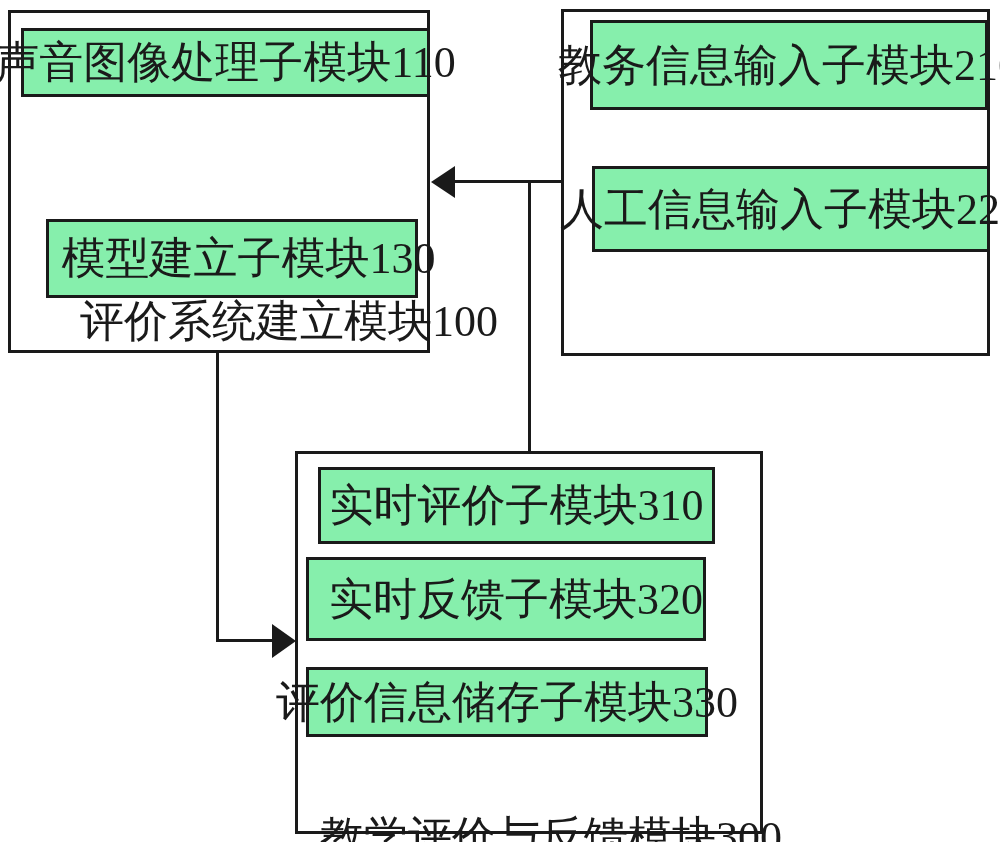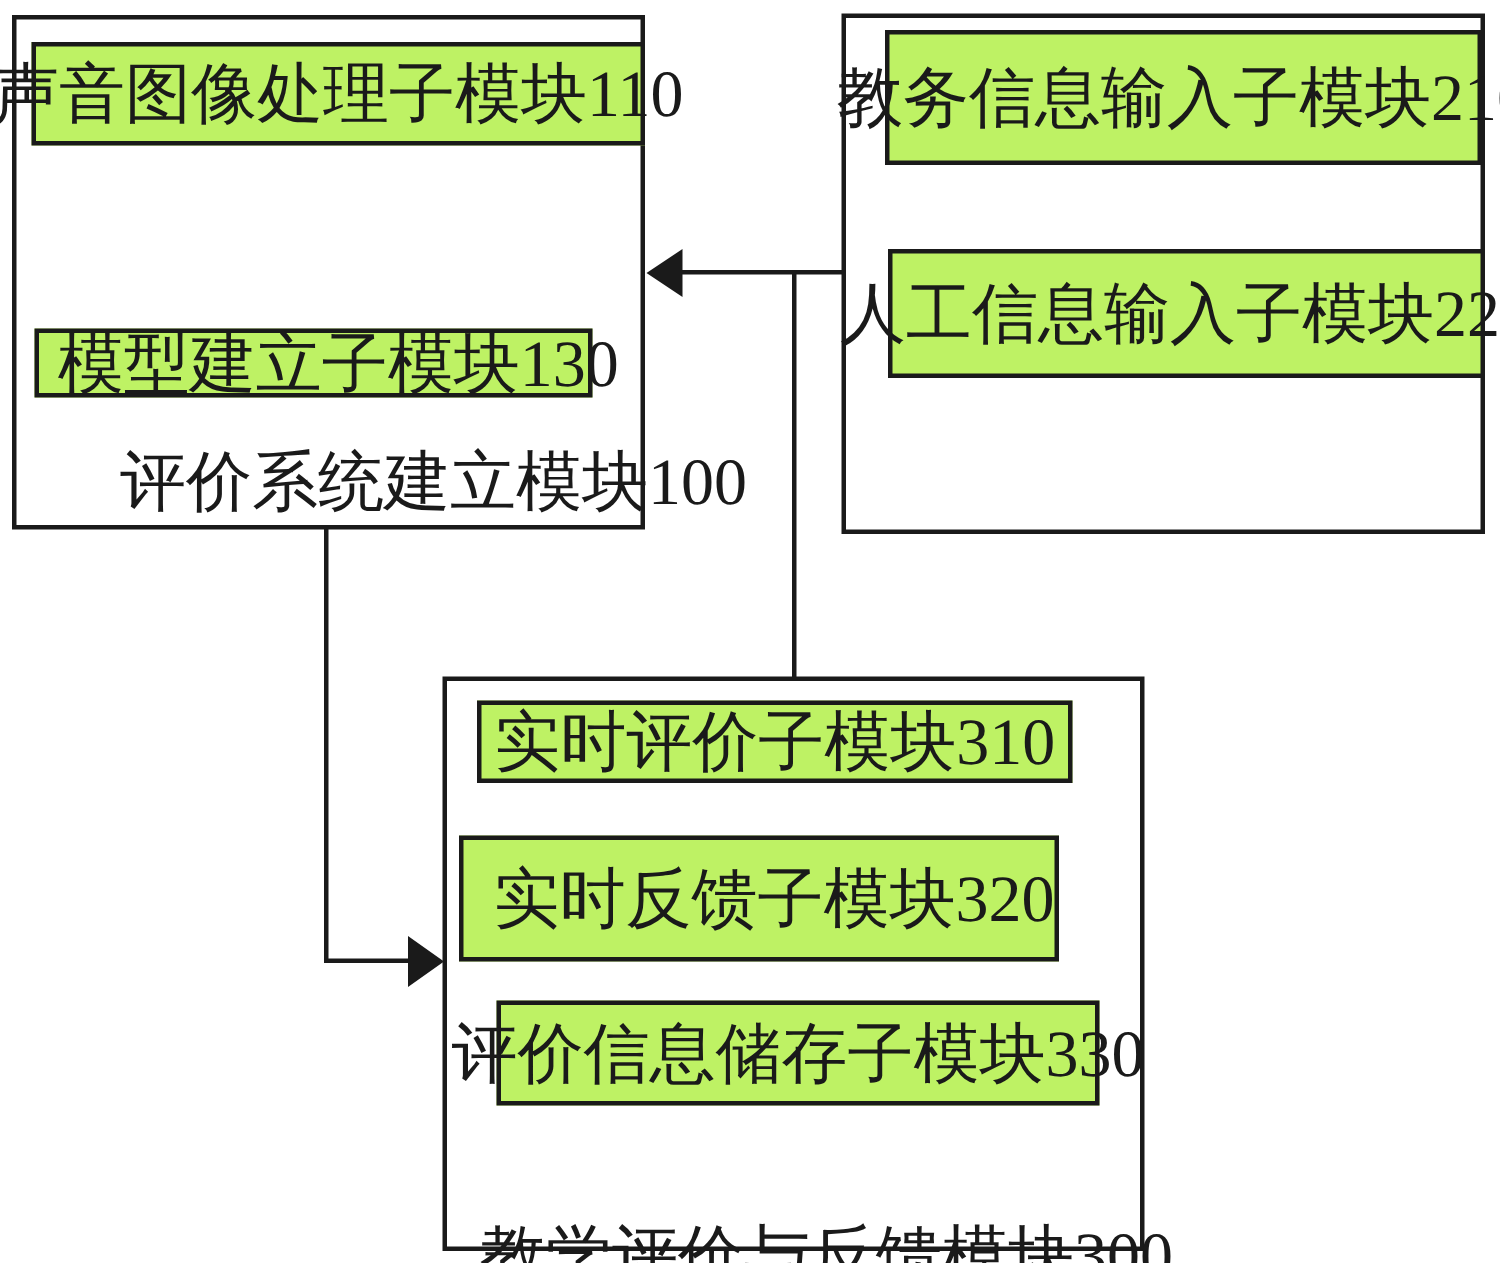--- a/index.html
+++ b/index.html
@@ -24,21 +24,21 @@
   }
   .sub-box {
     position: absolute;
     border: 3px solid var(--line, #1a1a1a);
     box-sizing: border-box;
     display: flex;
     align-items: center;
     justify-content: center;
     white-space: nowrap;
     font-size: 44px;
-    background: #bef264;
+    background: #86efac;
   }
   .module-label {
     position: absolute;
     white-space: nowrap;
     font-size: 44px;
     line-height: 1.1;
   }
   .hline, .vline {
     position: absolute;
     background: var(--line, #1a1a1a);
@@ -62,41 +62,41 @@
 </style>
 </head>
 <body>
 
 <div class="canvas" style="--line: #1a1a1a; --bg: #ffffff;">
 
   <div class="outer-box" style="left:8px; top:10px; width:422px; height:343px;"></div>
   <div class="sub-box" style="left:21px; top:28px; width:409px; height:69px;">
     <span>声音图像处理子模块110</span>
   </div>
-  <div class="sub-box" style="left:23px; top:219px; width:372px; height:46px;padding-left:33px;">
+  <div class="sub-box" style="left:46px; top:219px; width:372px; height:79px;padding-left:33px;">
     <span>模型建立子模块130</span>
   </div>
   <div class="module-label" style="left:36px; top:298px;margin-left:44px;">评价系统建立模块100</div>
 
   <div class="outer-box" style="left:561px; top:9px; width:429px; height:347px;"></div>
   <div class="sub-box" style="left:590px; top:20px; width:398px; height:90px;">
     <span>教务信息输入子模块210</span>
   </div>
   <div class="sub-box" style="left:592px; top:166px; width:398px; height:86px;">
     <span>人工信息输入子模块220</span>
   </div>
 
   <div class="outer-box" style="left:295px; top:451px; width:468px; height:383px;"></div>
-  <div class="sub-box" style="left:318px; top:467px; width:397px; height:55px;text-align:right;">
+  <div class="sub-box" style="left:318px; top:467px; width:397px; height:77px;text-align:right;">
     <span>实时评价子模块310</span>
   </div>
   <div class="sub-box" style="left:306px; top:557px; width:400px; height:84px;justify-content:flex-end;">
     <span>实时反馈子模块320</span>
   </div>
-  <div class="sub-box" style="left:331px; top:667px; width:402px; height:70px;">
+  <div class="sub-box" style="left:306px; top:667px; width:402px; height:70px;">
     <span>评价信息储存子模块330</span>
   </div>
   <div class="module-label" style="left:320px; top:766px;margin-top:48px;">教学评价与反馈模块300</div>
 
   <div class="hline" style="left:453px; top:180px; width:109px; height:3px;"></div>
   <div class="arrowhead-left" style="left:431px; top:166px;"></div>
 
   <div class="vline" style="left:528px; top:181px; width:3px; height:272px;"></div>
 
   <div class="vline" style="left:216px; top:351px; width:3px; height:291px;"></div>

